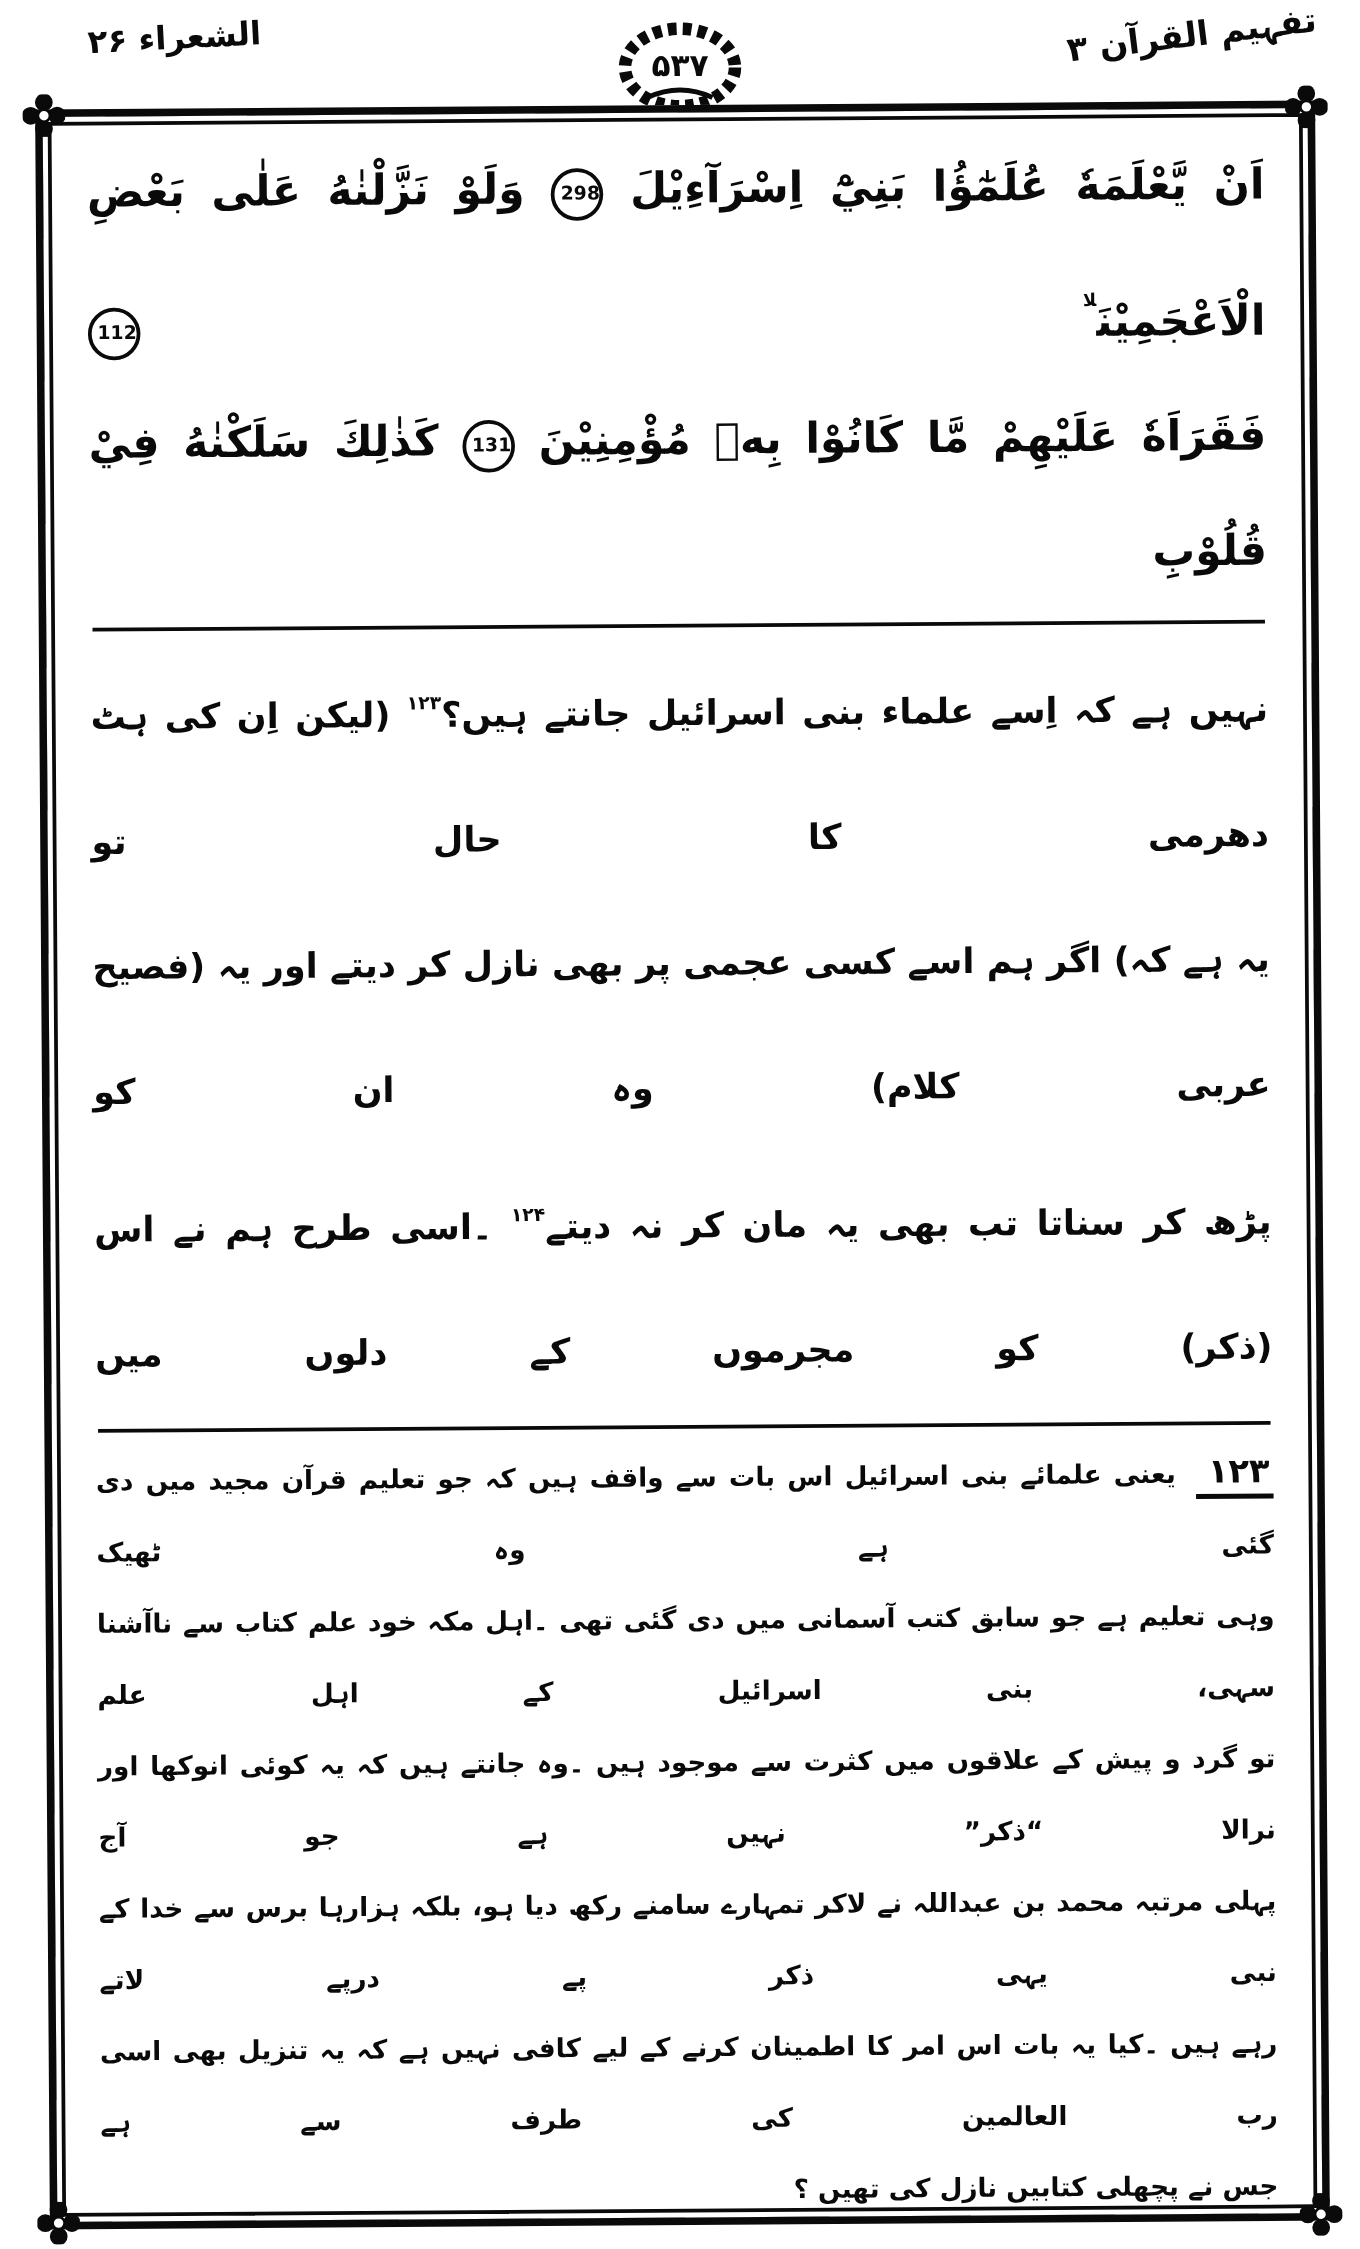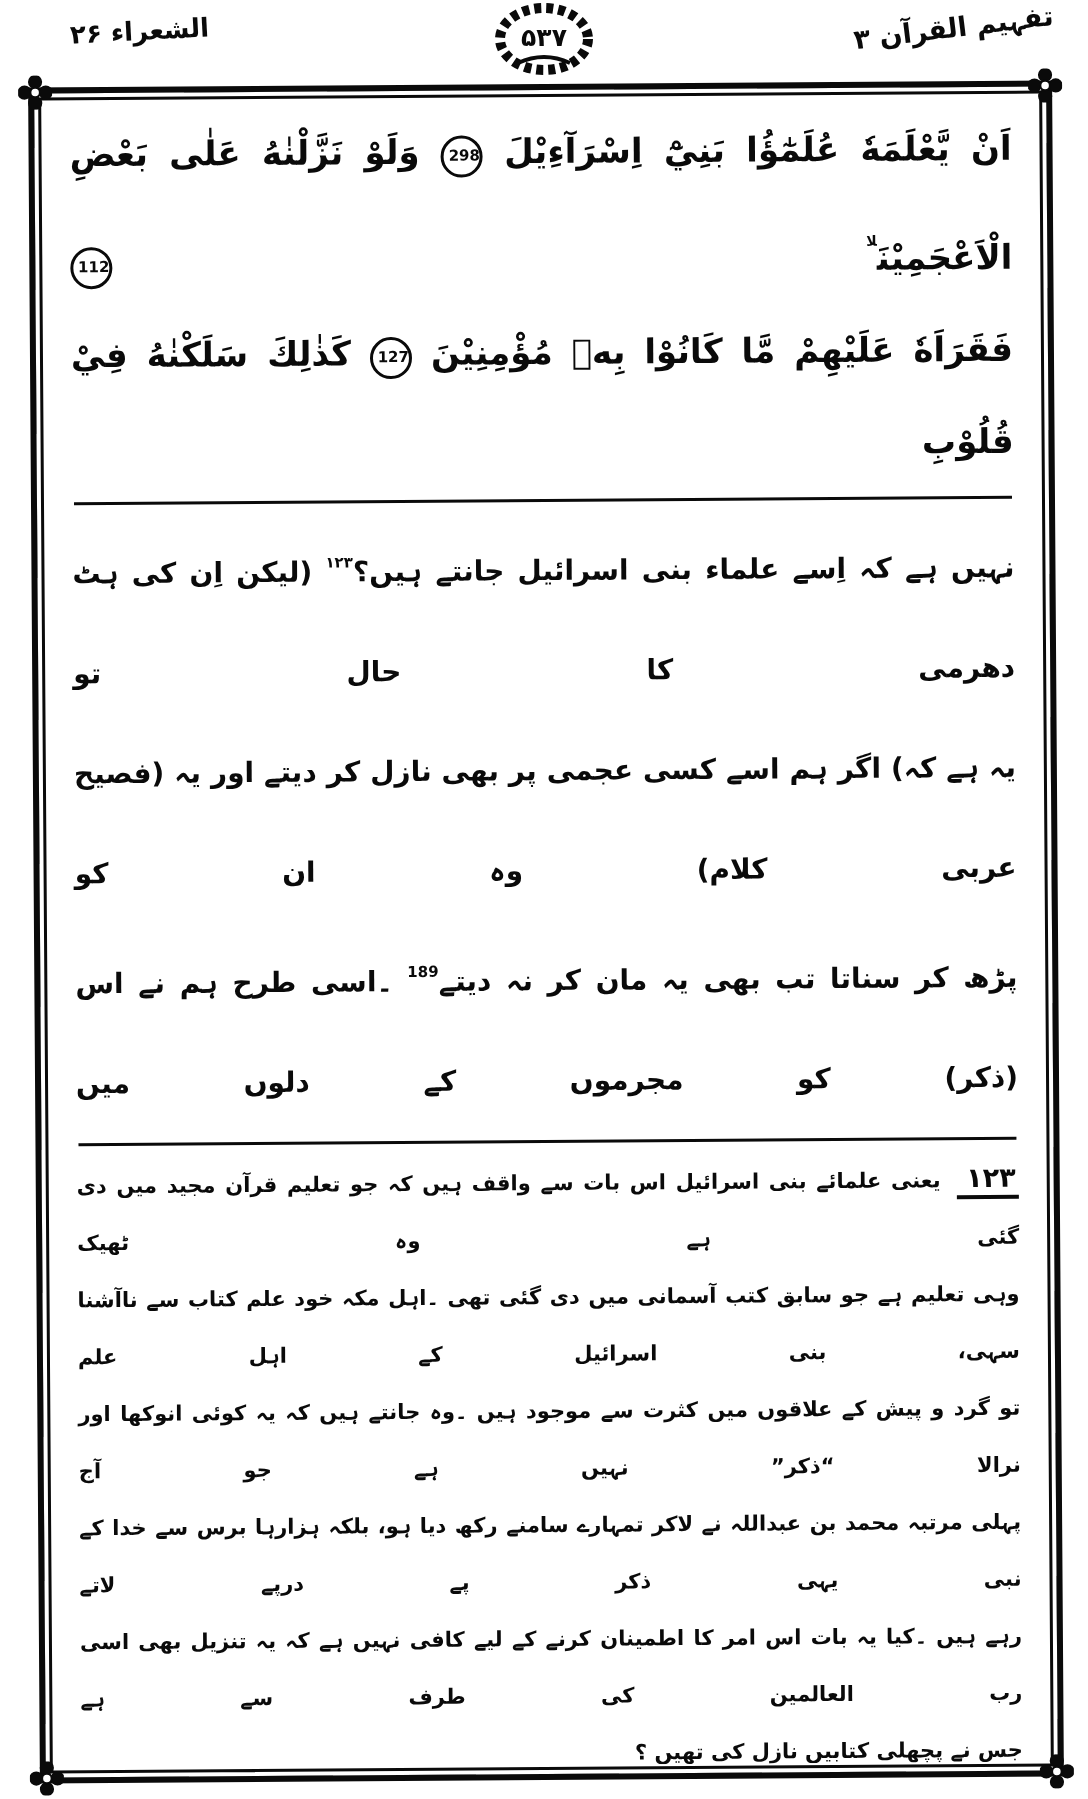--- a/index.html
+++ b/index.html
@@ -13,21 +13,21 @@
   .runhead{position:absolute;top:0;left:0;right:0;height:80px;}
   .book-title{
     position:absolute;right:34px;top:12px;font-size:27px;font-weight:bold;
     transform:rotate(-7deg);letter-spacing:1px;
   }
   .surah-ref{
     position:absolute;left:70px;top:16px;font-size:26px;font-weight:bold;
     transform:rotate(-3deg);
   }
   .medallion{
-    position:absolute;left:50%;top:1px;transform:translateX(-50%);
+    position:absolute;left:50%;top:16px;transform:translateX(-50%);
     width:112px;height:80px;
   }
   .medallion svg{position:absolute;inset:0;}
   .page-num{
     position:absolute;left:0;right:0;top:22px;text-align:center;
     font-size:25px;font-weight:bold;
   }
   
   .frame{
     position:absolute;left:34px;top:84px;width:1012px;height:1684px;
@@ -128,35 +128,35 @@
 
     <div>
       <div class="quran-line">
         <span>اَنْ يَّعْلَمَهٗ عُلَمٰٓؤُا بَنِيْٓ اِسْرَآءِيْلَ</span>
         <span class="ayah-circle">298</span>
         <span>وَلَوْ نَزَّلْنٰهُ عَلٰى بَعْضِ الْاَعْجَمِيْنَ</span><sup class="pause">لا</sup>
         <span class="ayah-circle">112</span>
       </div>
       <div class="quran-line">
         <span>فَقَرَاَهٗ عَلَيْهِمْ مَّا كَانُوْا بِهٖ مُؤْمِنِيْنَ</span>
-        <span class="ayah-circle">127</span>
+        <span class="ayah-circle">131</span>
         <span>كَذٰلِكَ سَلَكْنٰهُ فِيْ قُلُوْبِ</span>
       </div>
     </div>
 
     <div class="rule"></div>
 
     <div>
       <div class="trans-line">
         <span>نہیں ہے کہ اِسے علماء بنی اسرائیل جانتے ہیں؟</span><sup class="fn">۱۲۳</sup>
         <span>(لیکن اِن کی ہٹ دھرمی کا حال تو</span>
       </div>
       <div class="trans-line">یہ ہے کہ) اگر ہم اسے کسی عجمی پر بھی نازل کر دیتے اور یہ (فصیح عربی کلام) وہ ان کو</div>
       <div class="trans-line">
-        <span>پڑھ کر سناتا تب بھی یہ مان کر نہ دیتے</span><sup class="fn">189</sup>
+        <span>پڑھ کر سناتا تب بھی یہ مان کر نہ دیتے</span><sup class="fn">۱۲۴</sup>
         <span>۔اسی طرح ہم نے اس (ذکر) کو مجرموں کے دلوں میں</span>
       </div>
     </div>
 
     <div class="rule"></div>
 
     <div class="commentary">
       <div class="c-line">
         <span class="fn-big">۱۲۳</span>
         <span>یعنی علمائے بنی اسرائیل اس بات سے واقف ہیں کہ جو تعلیم قرآن مجید میں دی گئی ہے وہ ٹھیک</span>

